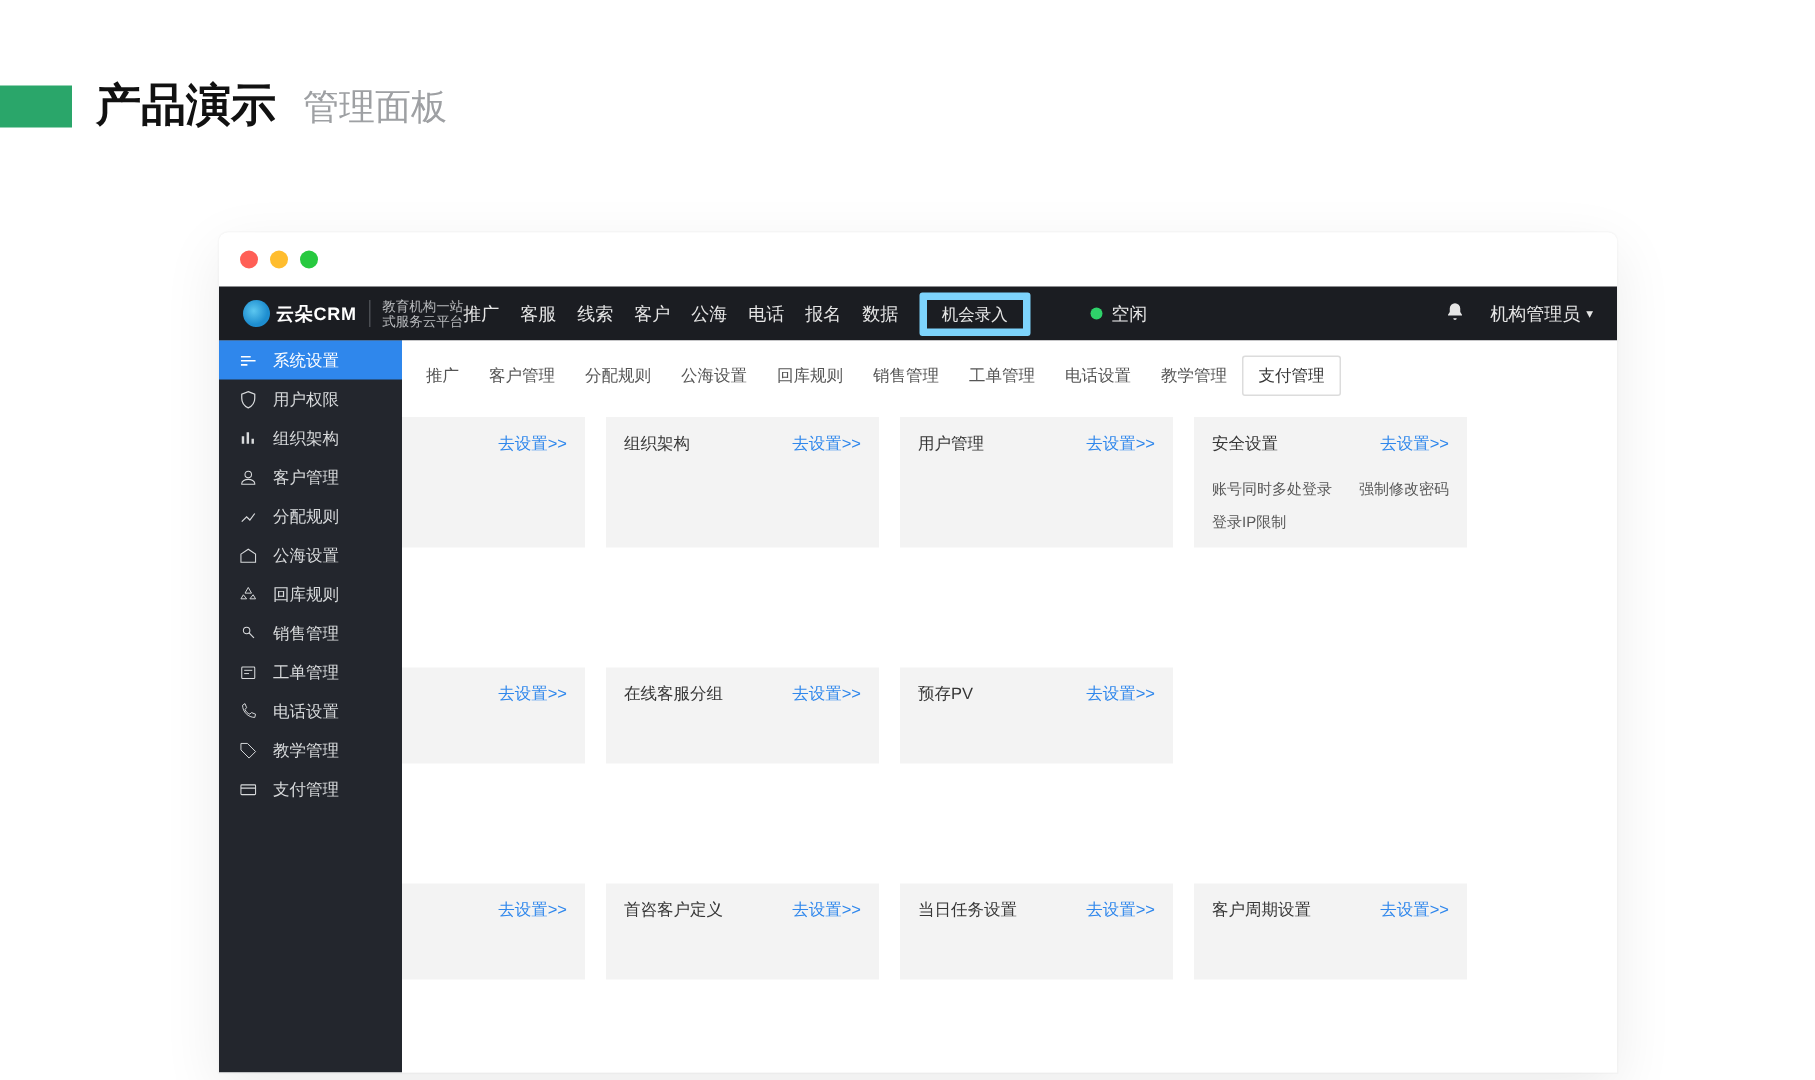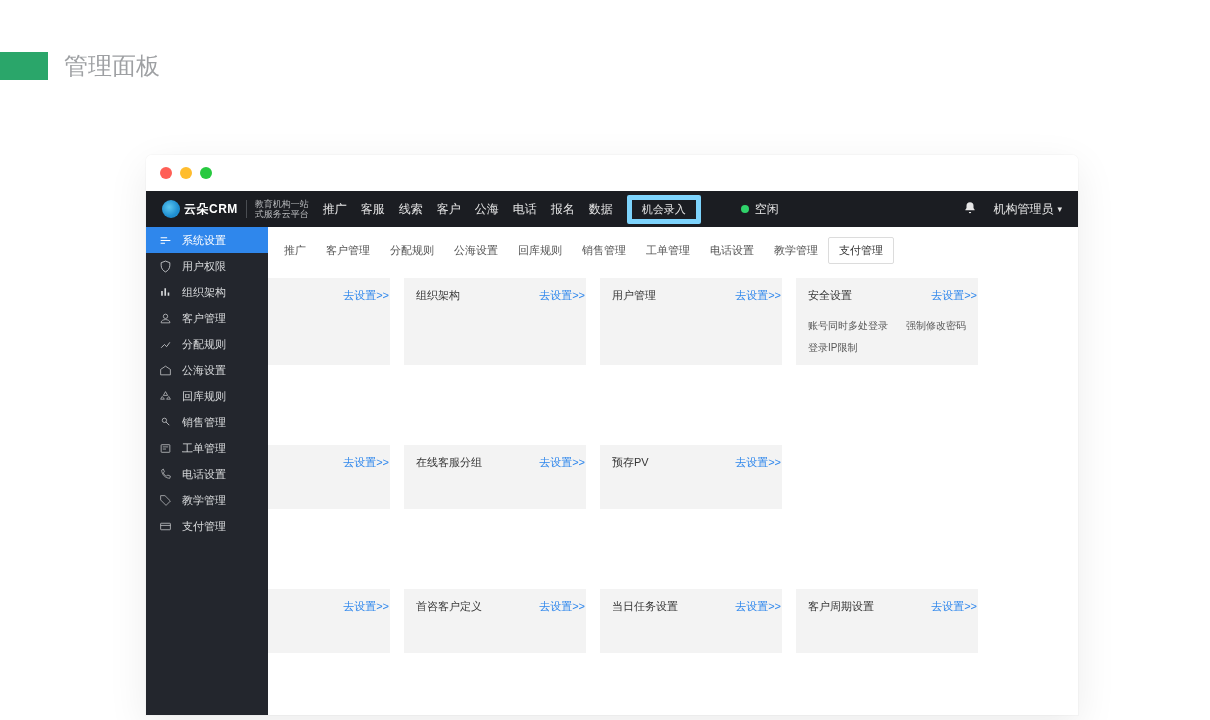--- a/index.html
+++ b/index.html
@@ -52,21 +52,21 @@
   .topbar {
     height: 36px;
     background: #1b1d22;
     display: flex;
     align-items: center;
     color: #e6e6e6;
     font-size: 12px;
     padding: 0 16px;
     position: relative;
   }
-  .logo-area { display: flex; align-items: center; margin-right: 14px; }
+  .logo-area { display: flex; align-items: center; }
   .logo-mark {
     width: 18px; height: 18px; border-radius: 50%;
     background: radial-gradient(circle at 40% 40%, #5cc7f0 0%, #1e8ed0 60%);
     display: inline-block; margin-right: 4px;
   }
   .logo-text { font-size: 12px; color:#fff; font-weight: 600; letter-spacing: 0.5px;}
   .logo-divider { width: 1px; height: 18px; background: #4a4d52; margin: 0 8px; }
   .logo-sub { font-size: 9px; color: #b9bbbe; line-height: 10px; }
   .topnav { display: flex; gap: 14px; }
   .topnav .item { color: #e6e6e6; cursor: pointer; }
@@ -150,36 +150,37 @@
     width: 182px;
     min-height: 64px;
     background: #f3f3f3;
     padding: 10px 12px;
     position: relative;
     font-size: 11px;
   }
   .card.first { width: 122px; padding-left: 8px;}
   .card-title { color: #363636; font-size: 11px; }
   .card-link {
-    position: absolute; right: 1px; top: 10px;
+    position: absolute; right: 12px; top: 10px;
     color: #2f87ec; font-size: 11px; cursor: pointer;
   }
   .card .sub-list {
     margin-top: 16px;
     font-size: 10px; color:#595959;
     display:flex; flex-wrap:wrap; gap:8px 18px;
   }
   .card .sub-list span { white-space: nowrap;}
 
 </style>
 </head>
 <body>
 
 <div class="outer-heading">
   <div class="accent"></div>
+  <div class="h1">产品演示</div>
   <div class="h2">管理面板</div>
 </div>
 
 <div class="window">
 
   <div class="window-traffic">
     <div class="traffic-dot red"></div>
     <div class="traffic-dot yellow"></div>
     <div class="traffic-dot green"></div>
   </div>

